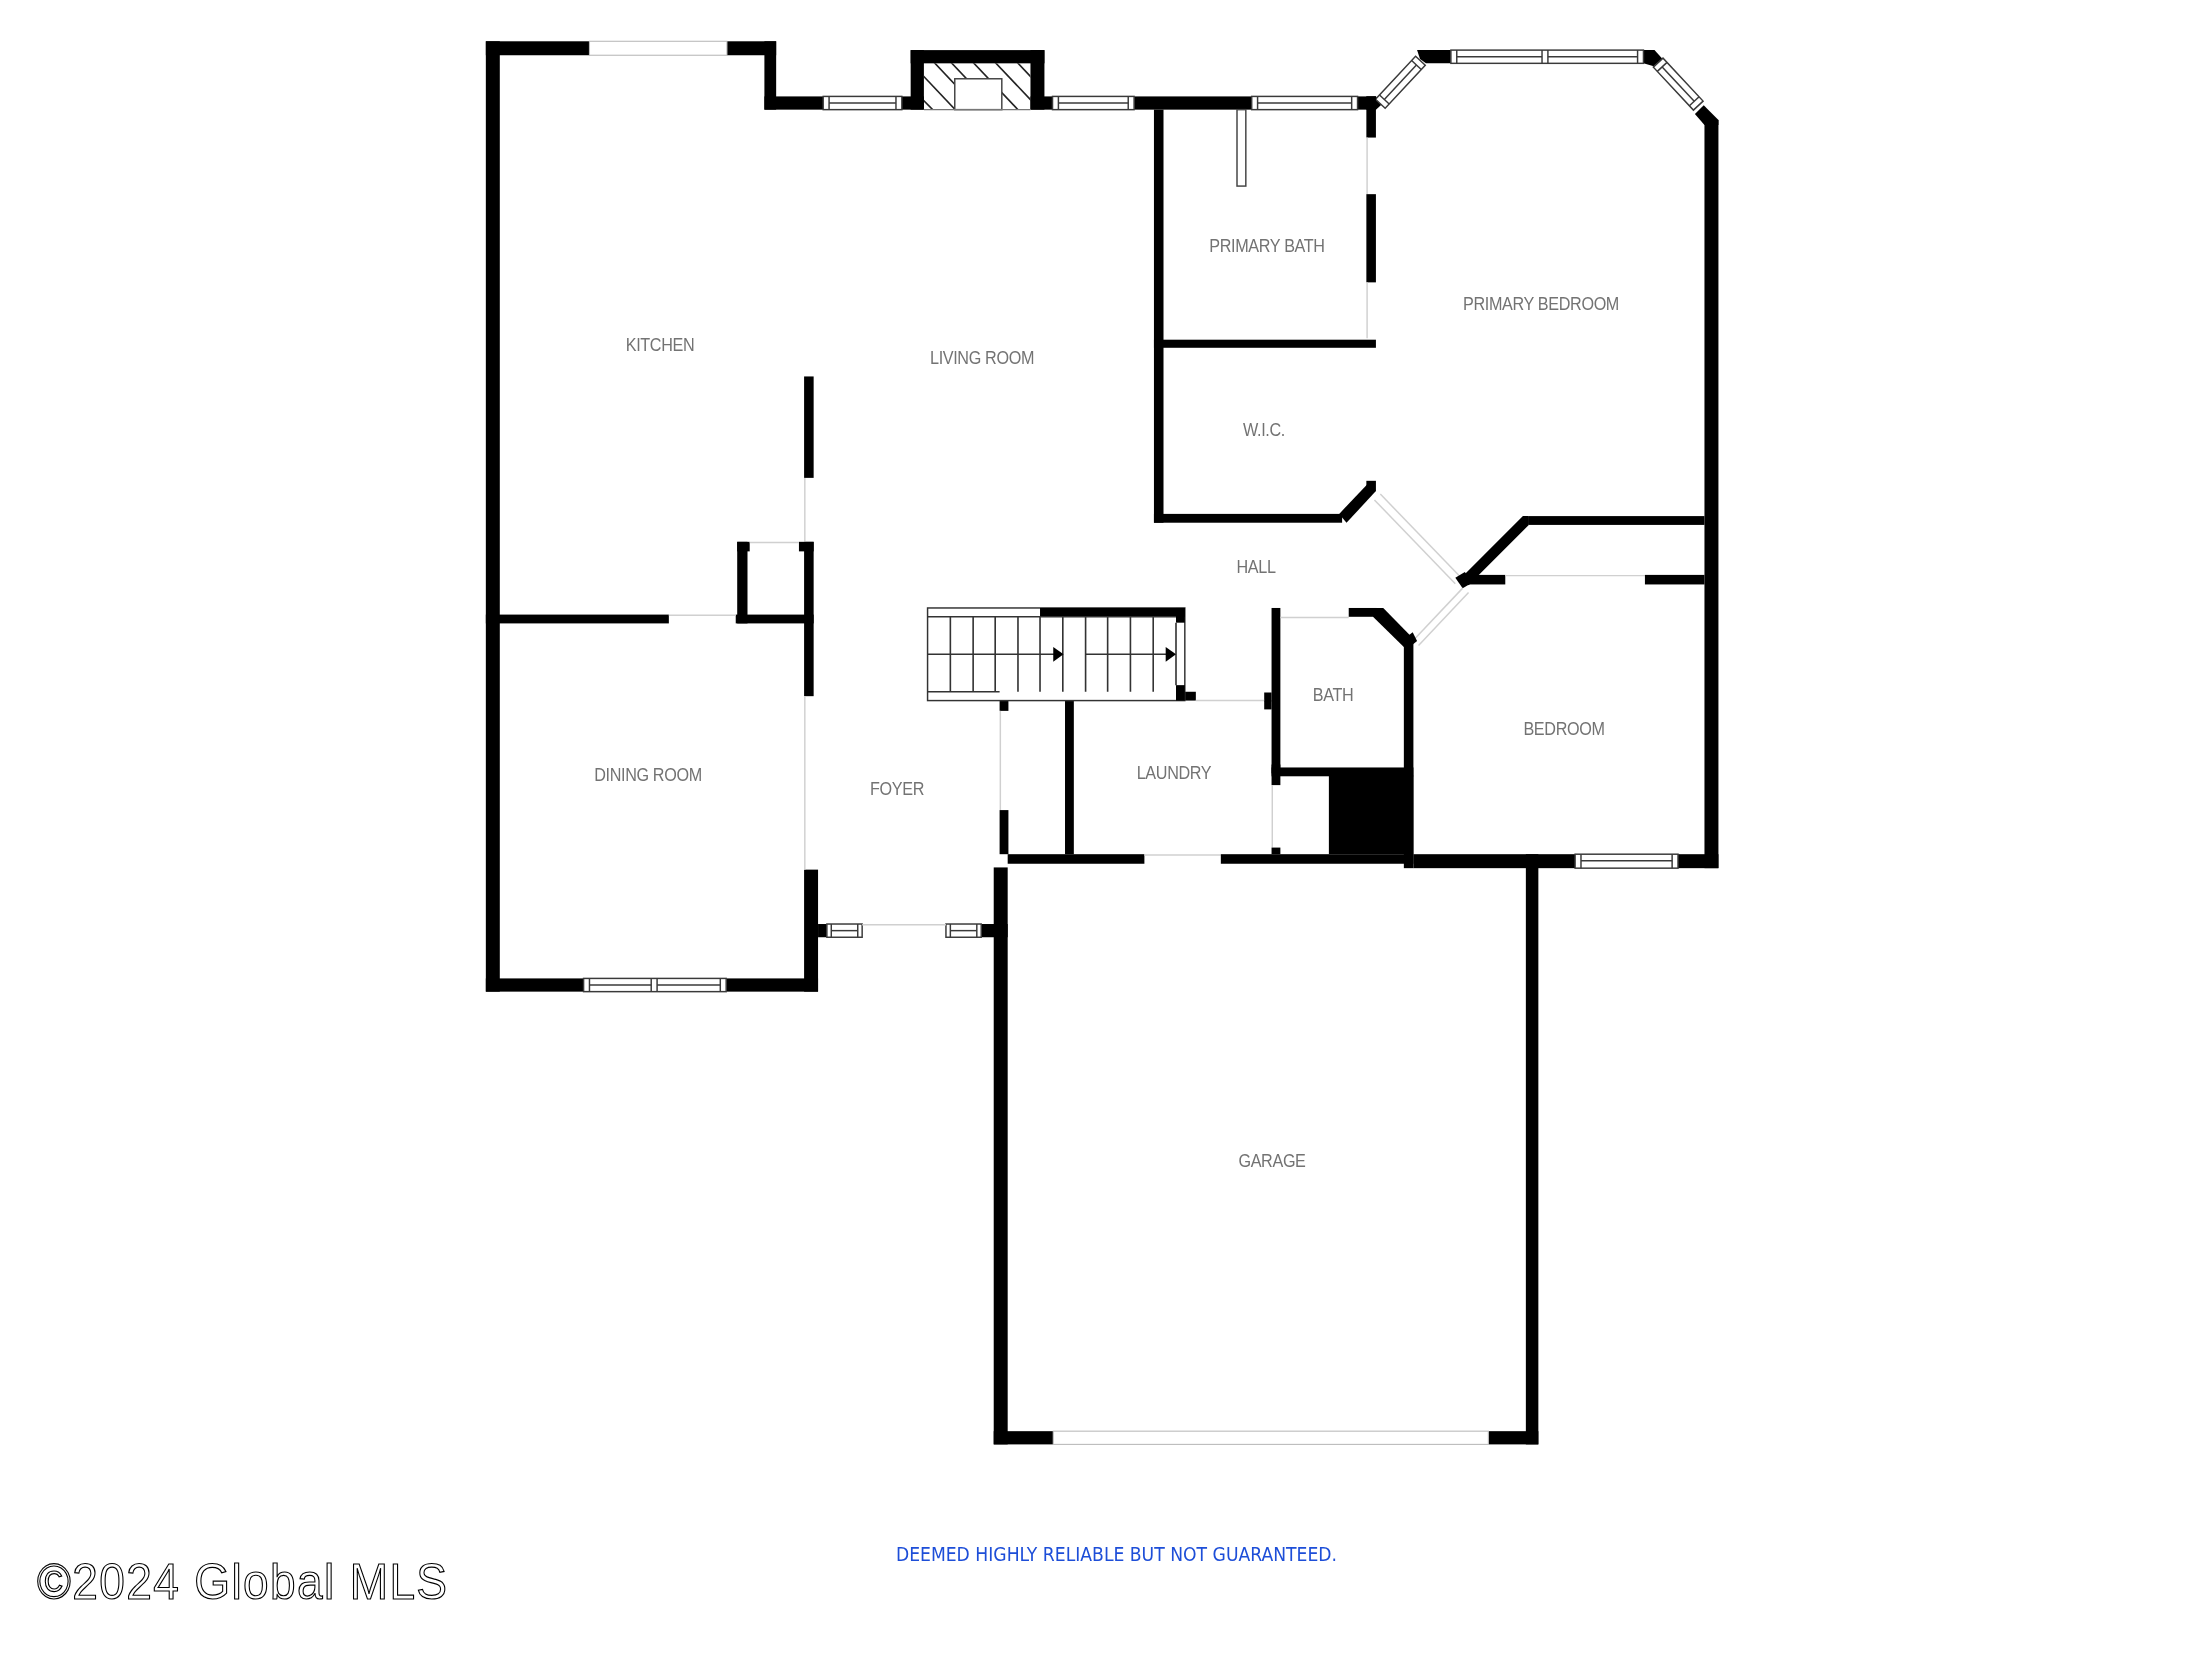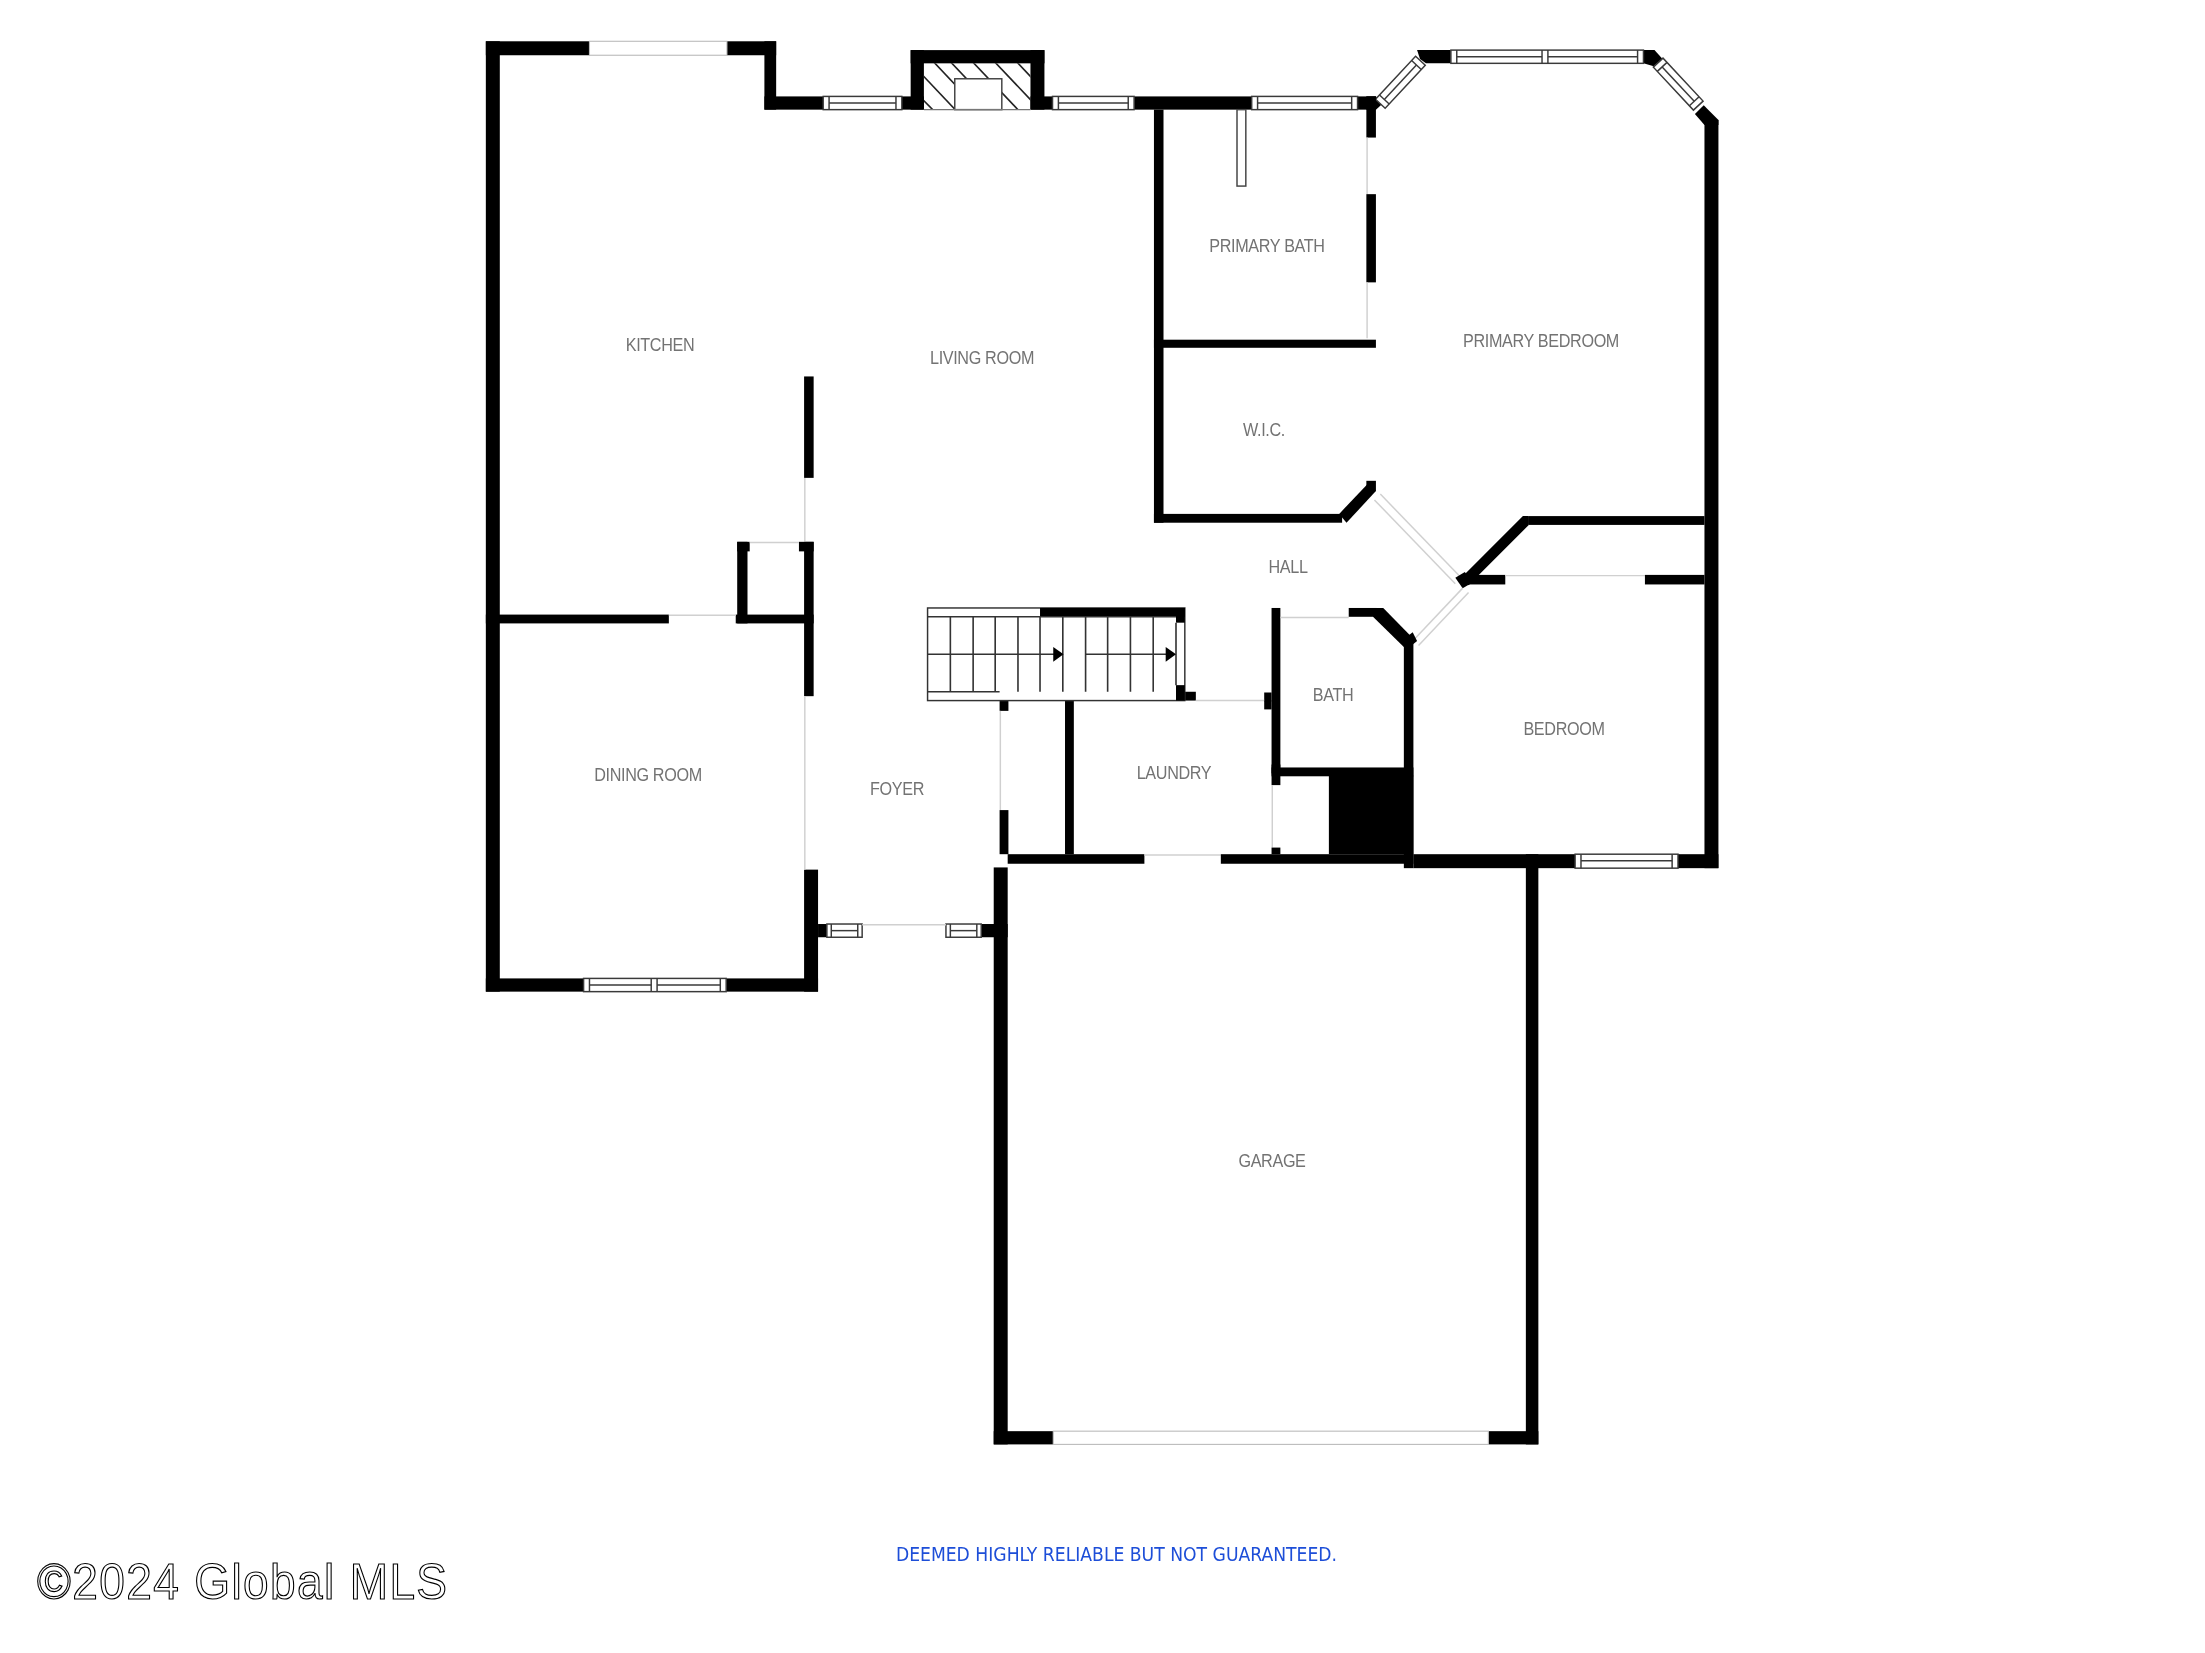--- a/index.html
+++ b/index.html
@@ -270,23 +270,23 @@
     <g>
       <line class="stairline" x1="1477" y1="890" x2="1590" y2="890"></line>
       <polygon points="1586,880 1600,890 1586,900" fill="#000000"></polygon>
     </g>
   </g>
 </svg>
 
 <div class="room-label" style="left:660px; top:345px;"><span>KITCHEN</span></div>
 <div class="room-label" style="left:982px; top:358px;"><span>LIVING ROOM</span></div>
 <div class="room-label" style="left:1267px; top:246px;"><span>PRIMARY BATH</span></div>
-<div class="room-label" style="left:1541px; top:304px;margin-top:37px;"><span>PRIMARY BEDROOM</span></div>
+<div class="room-label" style="left:1541px; top:304px;"><span>PRIMARY BEDROOM</span></div>
 <div class="room-label" style="left:1264px; top:430px;"><span>W.I.C.</span></div>
-<div class="room-label" style="left:1288px; top:567px;"><span>HALL</span></div>
+<div class="room-label" style="left:1256px; top:567px;"><span>HALL</span></div>
 <div class="room-label" style="left:1333px; top:695px;"><span>BATH</span></div>
 <div class="room-label" style="left:1564px; top:729px;"><span>BEDROOM</span></div>
 <div class="room-label" style="left:648px; top:775px;"><span>DINING ROOM</span></div>
 <div class="room-label" style="left:897px; top:789px;"><span>FOYER</span></div>
 <div class="room-label" style="left:1174px; top:773px;"><span>LAUNDRY</span></div>
 <div class="room-label" style="left:1272px; top:1161px;text-align:right;"><span>GARAGE</span></div>
 
 <div class="disclaimer"><span>DEEMED HIGHLY RELIABLE BUT NOT GUARANTEED.</span></div>
 <div class="watermark"><span>©2024 Global MLS</span></div>
 

